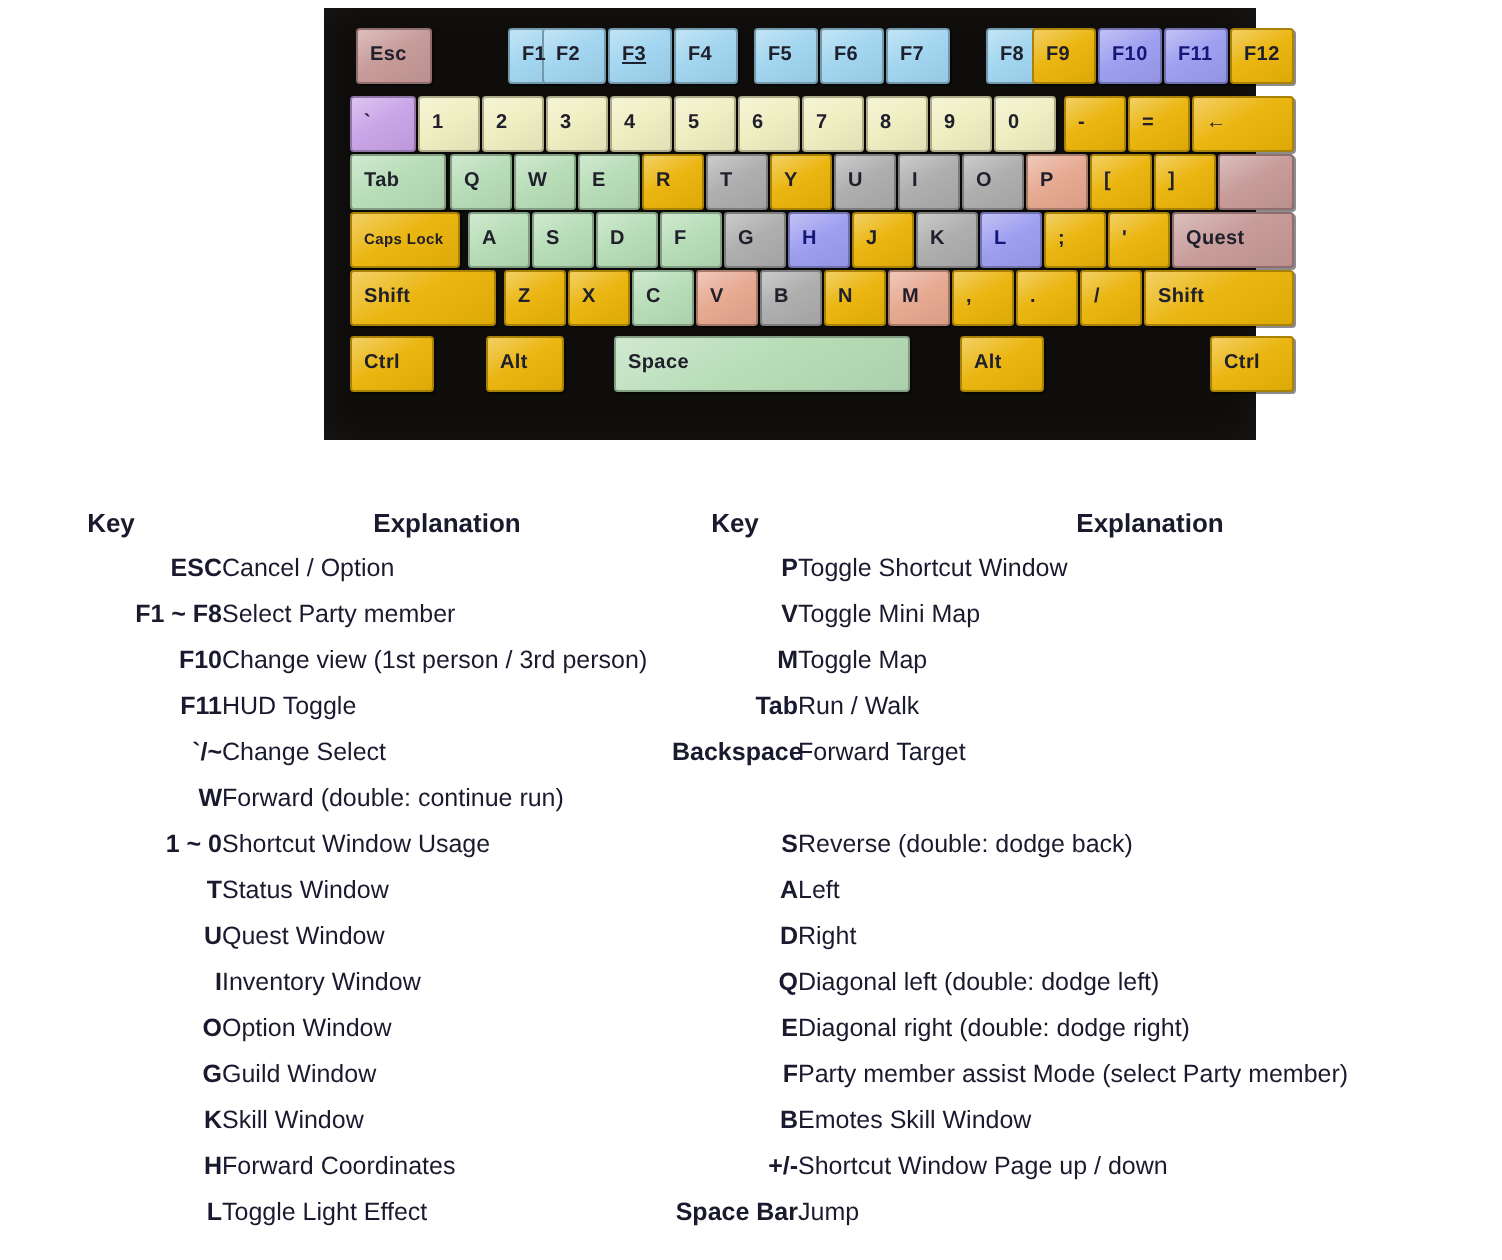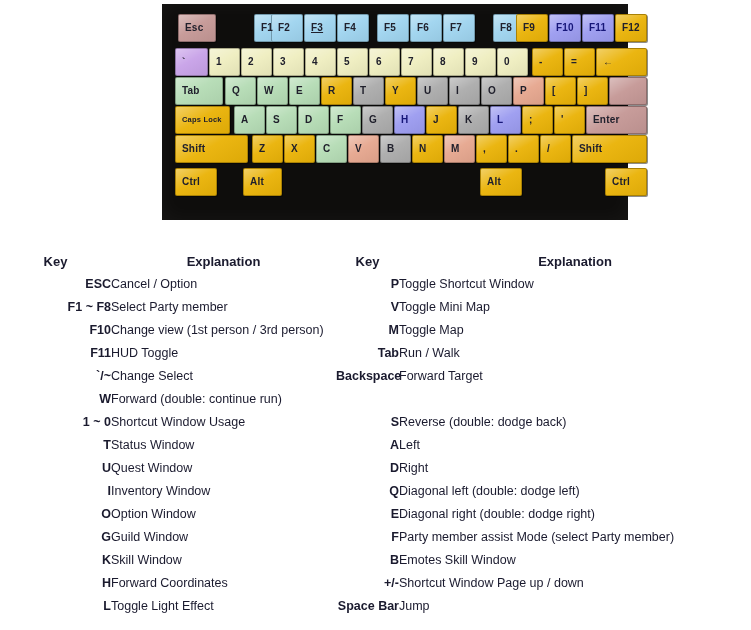--- a/index.html
+++ b/index.html
@@ -282,21 +282,21 @@
       <div class="key k-violet" style="left: 320px; width: 31px;">
         <span>L</span>
       </div>
       <div class="key k-white" style="left: 352px; width: 31px;">
         <span>;</span>
       </div>
       <div class="key k-white" style="left: 384px; width: 31px;">
         <span>'</span>
       </div>
       <div class="key k-rose" style="left: 416px; width: 61px;">
-        <span>Enter</span>
+        <span>Quest</span>
       </div>
     </div>
     <div class="kb-row">
       <div class="key k-white" style="left: 5px; width: 73px;">
         <span>Shift</span>
       </div>
       <div class="key k-white" style="left: 82px; width: 31px;">
         <span>Z</span>
       </div>
       <div class="key k-white" style="left: 114px; width: 31px;">
@@ -329,20 +329,23 @@
       <div class="key k-white" style="left: 402px; width: 75px;">
         <span>Shift</span>
       </div>
     </div>
     <div class="kb-row" style="margin-top: 4px;">
       <div class="key k-white" style="left: 5px; width: 42px;">
         <span>Ctrl</span>
       </div>
       <div class="key k-white" style="left: 73px; width: 39px;">
         <span>Alt</span>
+      </div>
+      <div class="key k-green" style="left: 137px; width: 148px;">
+        <span>Space</span>
       </div>
       <div class="key k-white" style="left: 310px; width: 42px;">
         <span>Alt</span>
       </div>
       <div class="key k-white" style="left: 435px; width: 42px;">
         <span>Ctrl</span>
       </div>
     </div>
   </div>
 

